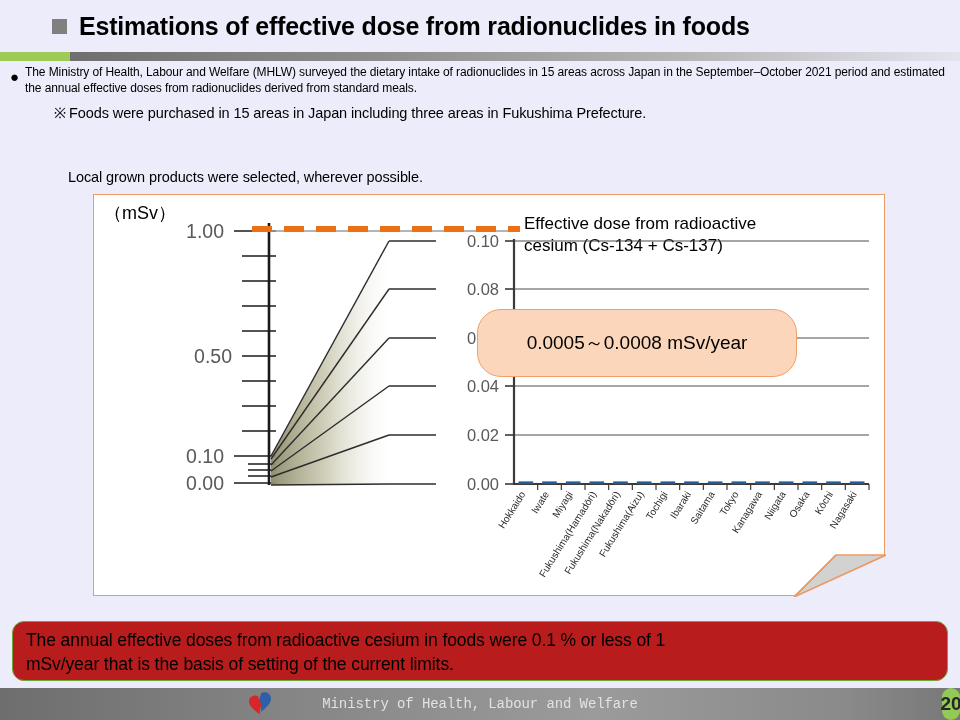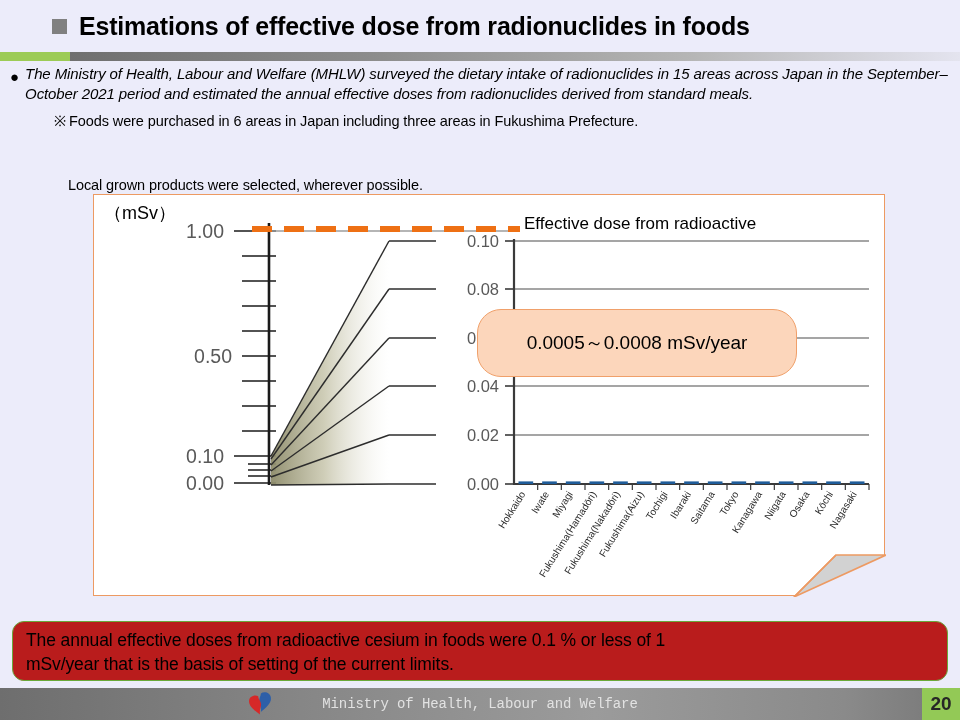--- a/index.html
+++ b/index.html
@@ -46,21 +46,21 @@
   
   .body-block {
     position: absolute; left: 10px; top: 64px; width: 946px;
   }
   .para-row { display: flex; align-items: flex-start; }
   .para-bullet {
     font-size: 15px; line-height: 1; color: #000;
     margin-right: 6px; margin-top: 5px; flex: none;
   }
   .para-text {
-    font-size: 15px; color: #000; line-height: 1.34; letter-spacing: -0.1px; font-style: italic;
+    font-size: 12px; color: #000; line-height: 1.34; letter-spacing: -0.1px;
   }
   .note-block {
     margin-top: 7px; margin-left: 44px;
     font-size: 14.5px; color: #000; line-height: 1.38; letter-spacing: -0.1px;
   }
   .note-mark { margin-right: 3px; }
   .note-line2 { margin-left: 14px; margin-top: 44px; }
 
   
   .chart-panel {
@@ -134,23 +134,23 @@
     position: absolute; left: 246px; top: 2px;
     width: 28px; height: 28px;
   }
   .footer-text {
     position: absolute; left: 0; top: 0; width: 960px; height: 32px;
     display: flex; align-items: center; justify-content: center;
     font-size: 14px; color: #e2e2e2; letter-spacing: -0.1px; font-family: Liberation Mono, monospace;
   }
   .page-badge {
     position: absolute; right: 0; top: 0;
-    width: 38px; height: 32px; background: #93c956;
+    width: 18px; height: 32px; background: #93c956;
     display: flex; align-items: center; justify-content: center;
-    font-size: 19px; font-weight: bold; color: #262626;
+    font-size: 19px; font-weight: bold; color: #262626; border-radius: 12px;
   }
 </style>
 </head>
 <body>
 
 <div class="slide">
 
   <div class="header">
     <div class="header-bullet"></div>
     <div class="header-title">Estimations of effective dose from radionuclides in foods</div>
@@ -159,37 +159,38 @@
     <div class="divider-green"></div>
     <div class="divider-grey"></div>
   </div>
 
   <div class="body-block">
     <div class="para-row">
       <div class="para-bullet">●</div>
       <div class="para-text">The Ministry of Health, Labour and Welfare (MHLW) surveyed the dietary intake of radionuclides in 15 areas across Japan in the September–October 2021 period and estimated the annual effective doses from radionuclides derived from standard meals.</div>
     </div>
     <div class="note-block">
-      <div><span class="note-mark">※</span><span>Foods were purchased in 6 areas in Japan including three areas in Fukushima Prefecture.</span></div>
+      <div><span class="note-mark">※</span><span>Foods were purchased in 15 areas in Japan including three areas in Fukushima Prefecture.</span></div>
       <div class="note-line2">Local grown products were selected, wherever possible.</div>
     </div>
   </div>
 
   <div class="chart-panel">
 
     <svg class="fold-corner" viewBox="0 0 792 402">
       <polygon points="792,402 700,402 742,360 792,360" fill="#ececfa" stroke="none"></polygon>
       <polygon points="742,360 792,360 700,402" fill="#d2d2d2" stroke="#ed9a62" stroke-width="1.6"></polygon>
       <line x1="700" y1="402" x2="742" y2="360" stroke="#ed9a62" stroke-width="1.6"></line>
     </svg>
 
     <div class="unit-label">（mSv）</div>
 
     <div class="chart-title">
       <div>Effective dose from radioactive</div>
+      <div>cesium (Cs-134 + Cs-137)</div>
     </div>
 
     <svg class="main-axis-svg" width="760" height="372" viewBox="0 0 760 372">
 
       <line x1="145" y1="4" x2="145" y2="266" stroke="#1a1a1a" stroke-width="2.6"></line>
 
       <line x1="110" y1="12" x2="152" y2="12" stroke="#1a1a1a" stroke-width="1.7"></line>
       <line x1="118" y1="137" x2="152" y2="137" stroke="#1a1a1a" stroke-width="1.7"></line>
       <line x1="110" y1="237" x2="152" y2="237" stroke="#1a1a1a" stroke-width="1.7"></line>
       <line x1="110" y1="264" x2="152" y2="264" stroke="#1a1a1a" stroke-width="1.7"></line>

